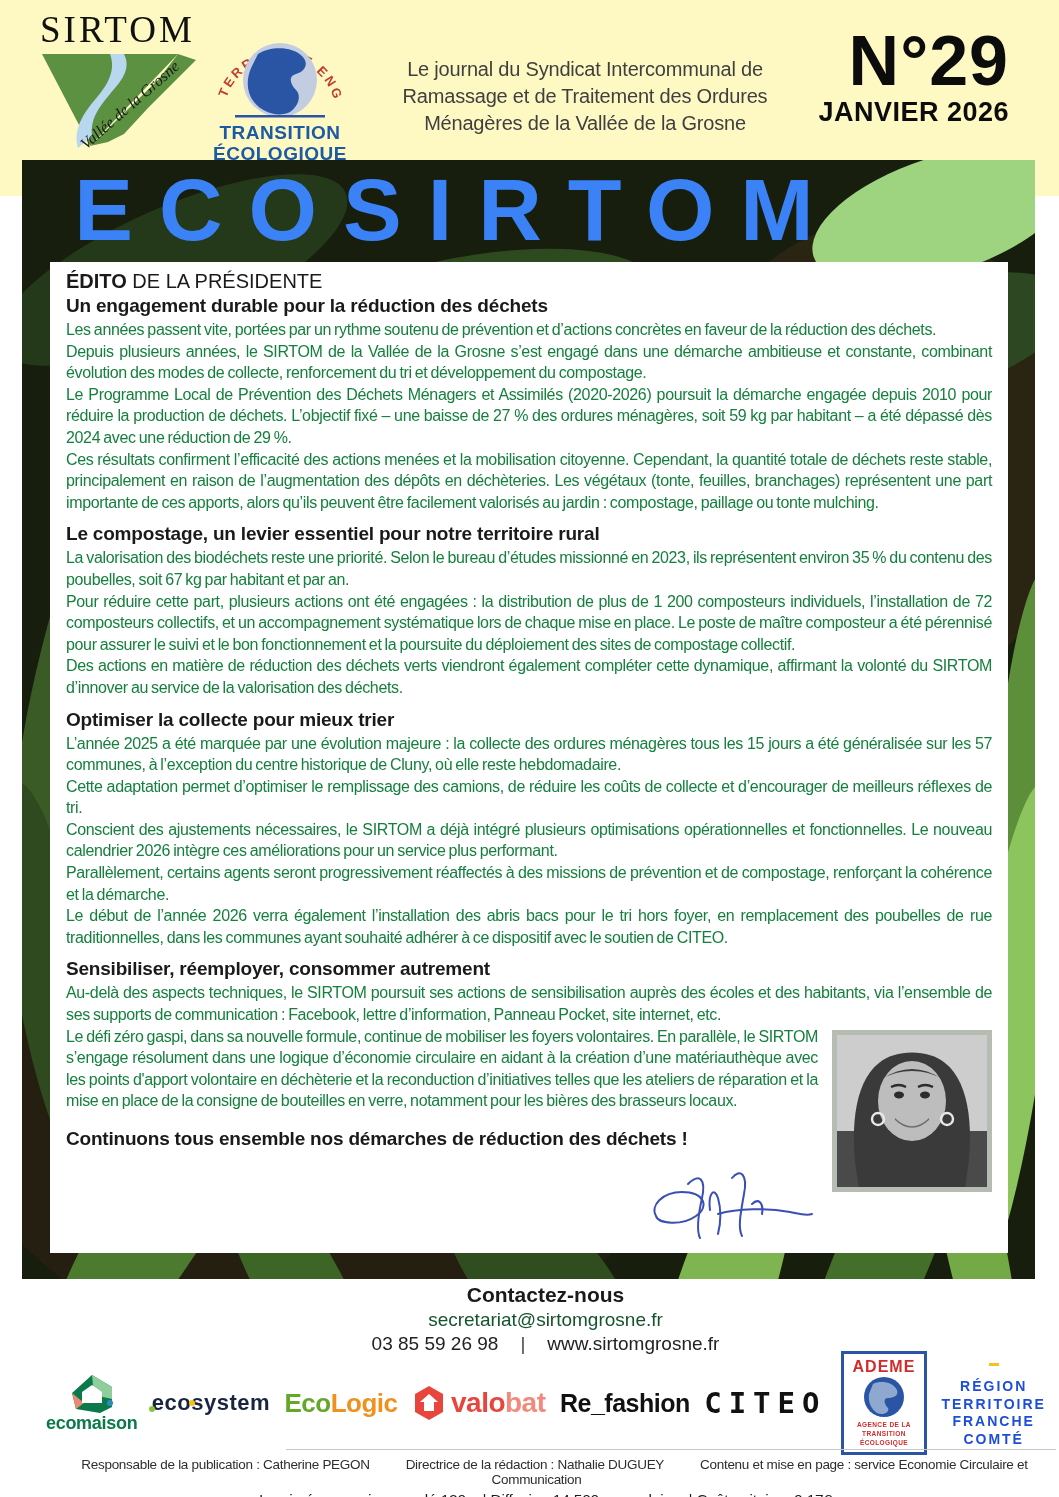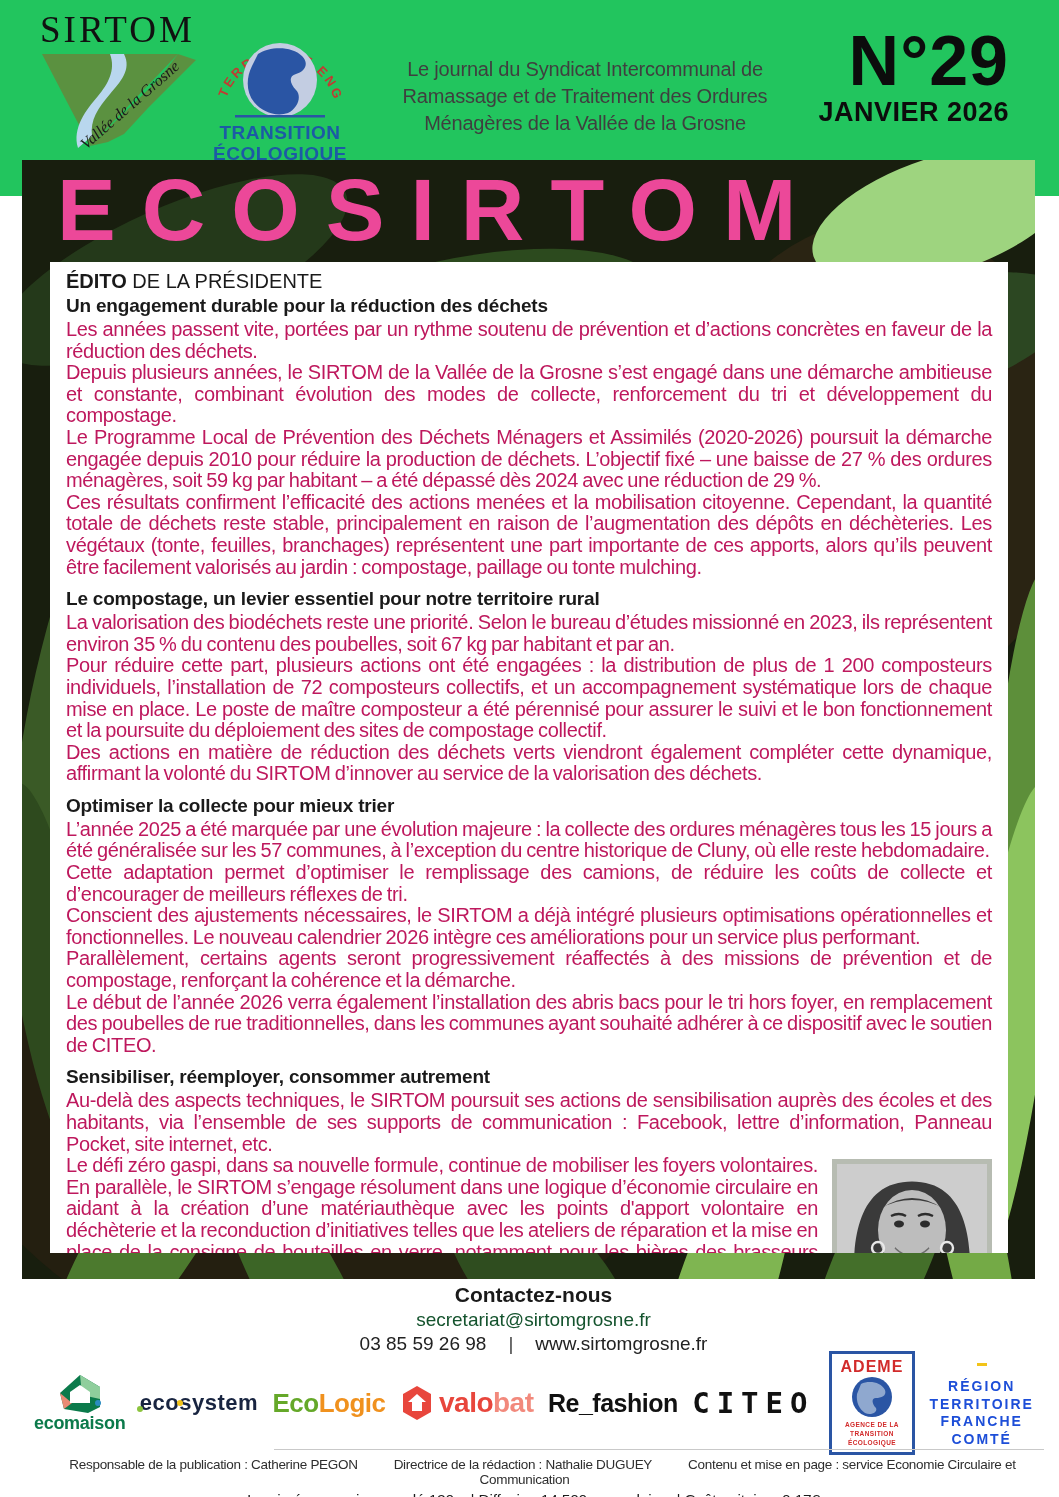--- a/index.html
+++ b/index.html
@@ -1,49 +1,49 @@
 <!DOCTYPE html>
 <html><head>
 <meta charset="utf-8">
 <style>
   html,body{margin:0;padding:0;}
   body{
     width:1059px;height:1497px;position:relative;background:#ffffff;
     font-family:"Liberation Sans",sans-serif;color:#1a1a1a;overflow:hidden;
   }
   
-  .header{position:absolute;left:0;top:0;width:1059px;height:196px;background:#22c55e;}
+  .header{position:absolute;left:0;top:0;width:1059px;height:196px;background:#fef9c3;}
   .sirtom-logo{position:absolute;left:28px;top:8px;width:180px;height:148px;}
   .te-logo{position:absolute;left:200px;top:14px;width:160px;height:140px;text-align:center;}
   .te-text{color:#1c5aa5;font-weight:bold;font-size:19px;letter-spacing:.5px;line-height:1.12;}
   .journal-desc{position:absolute;left:385px;top:56px;width:400px;text-align:center;
     font-size:20px;color:#3f3f3f;line-height:1.35;letter-spacing:-.2px;}
   .issue{position:absolute;right:50px;top:28px;text-align:right;}
   .issue-no{font-size:70px;font-weight:800;letter-spacing:1px;line-height:.95;color:#0c0c0c;}
   .issue-date{font-size:27px;font-weight:800;letter-spacing:.5px;color:#0c0c0c;margin-top:2px;}
   
   .photo{position:absolute;left:22px;top:160px;width:1013px;height:1119px;overflow:hidden;background:#171d0e;}
   .photo svg.leaves{position:absolute;left:0;top:0;}
-  .masthead{position:absolute;left:0;top:6px;width:870px;text-align:left;
-    color:#ec4899;font-size:88px;font-weight:700;letter-spacing:26px;line-height:1;white-space:nowrap;padding-left:35px;}
+  .masthead{position:absolute;left:0;top:6px;width:870px;text-align:center;
+    color:#3b82f6;font-size:88px;font-weight:700;letter-spacing:26px;line-height:1;white-space:nowrap;}
   
   .content-box{position:absolute;left:28px;top:102px;width:958px;height:991px;background:#ffffff;
     box-sizing:border-box;padding:8px 16px 10px 16px;overflow:hidden;}
   .kicker{font-size:20px;margin:0 0 2px 0;}
   .kicker b{font-weight:700;}
   .sec-h{font-size:19px;font-weight:700;margin:10px 0 2px 0;letter-spacing:-.2px;}
   .sec-h.first{margin-top:2px;}
-  .para{font-size:20px;line-height:21.6px;text-align:justify;margin:0;
-    letter-spacing:-.35px;word-spacing:-1px;color:#be185d;}
+  .para{font-size:16px;line-height:21.6px;text-align:justify;margin:0;
+    letter-spacing:-.35px;word-spacing:-1px;color:#15803d;}
   .closing{font-size:19px;font-weight:700;margin:16px 0 0 0;letter-spacing:-.2px;}
   .portrait-float{float:right;width:150px;height:152px;margin:4px 0 4px 14px;
     border:5px solid #b7bcb2;background:#cfcfcf;box-sizing:content-box;}
   .sig-row{display:flex;justify-content:flex-end;align-items:center;margin-top:14px;gap:18px;}
   
-  .footer{position:absolute;left:4px;top:1279px;width:881px;height:218px;background:#fff;}
+  .footer{position:absolute;left:16px;top:1279px;width:881px;height:218px;background:#fff;}
   .contact{position:absolute;left:0;top:4px;width:1059px;text-align:center;}
   .contact .c1{font-size:21px;font-weight:700;}
   .contact .c2{font-size:19px;color:#14532d;margin-top:2px;}
   .contact .c3{font-size:19px;color:#222;margin-top:2px;}
   .contact .sep{margin:0 22px;color:#444;}
   .partners{position:absolute;left:30px;top:74px;width:1000px;height:100px;
     display:flex;align-items:center;justify-content:space-between;}
   .plogo{display:flex;flex-direction:column;align-items:center;}
   .ecomaison-txt{color:#0b7a4b;font-size:18px;font-weight:700;letter-spacing:-.3px;margin-top:-2px;}
   .ecosystem-txt{color:#182440;font-size:22px;font-weight:800;letter-spacing:.5px;position:relative;}

